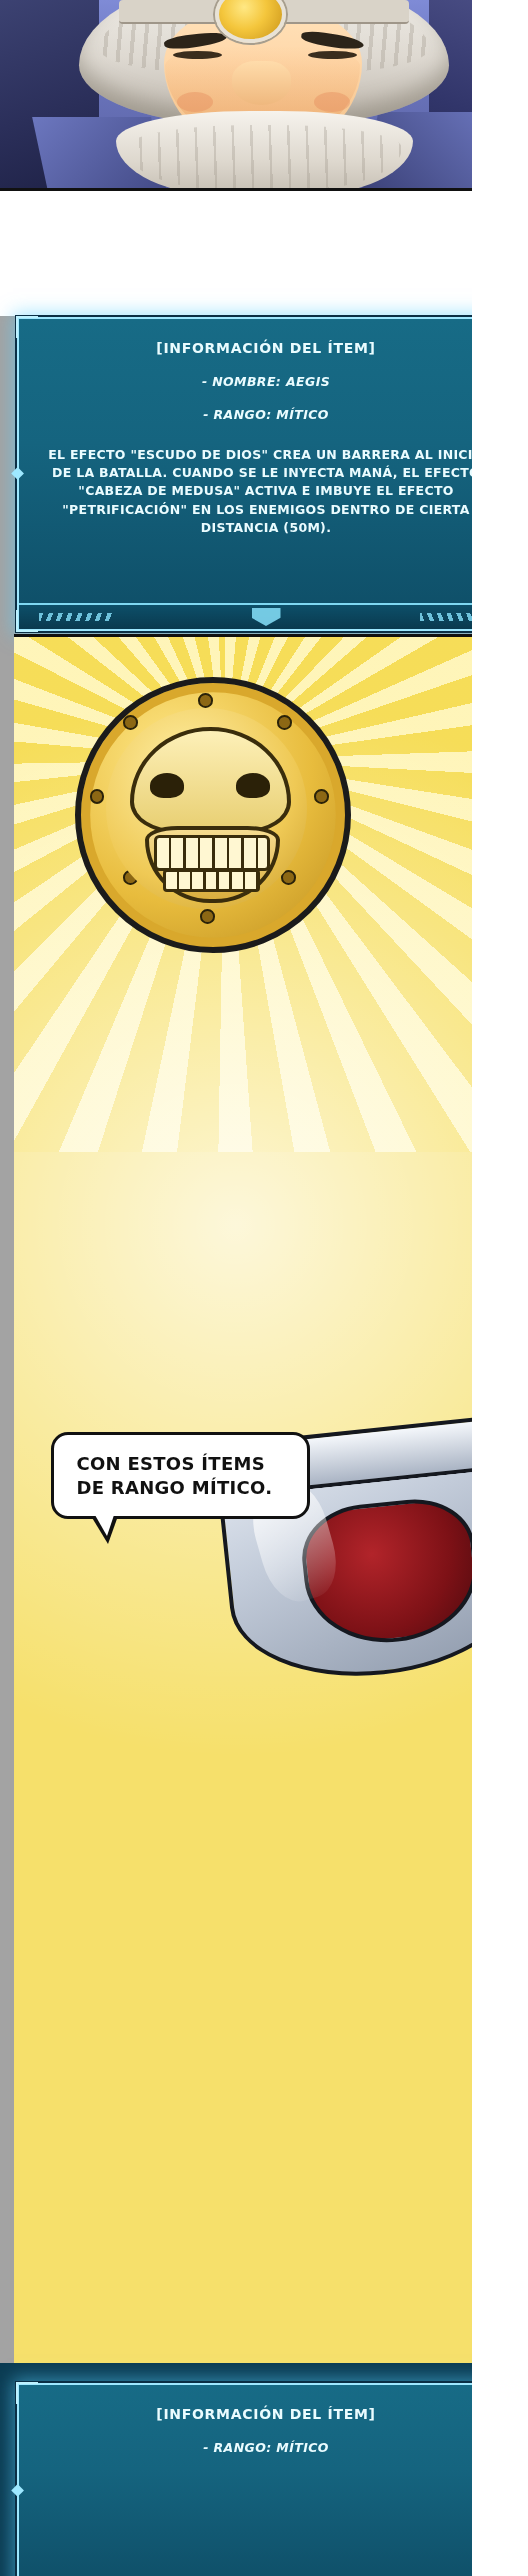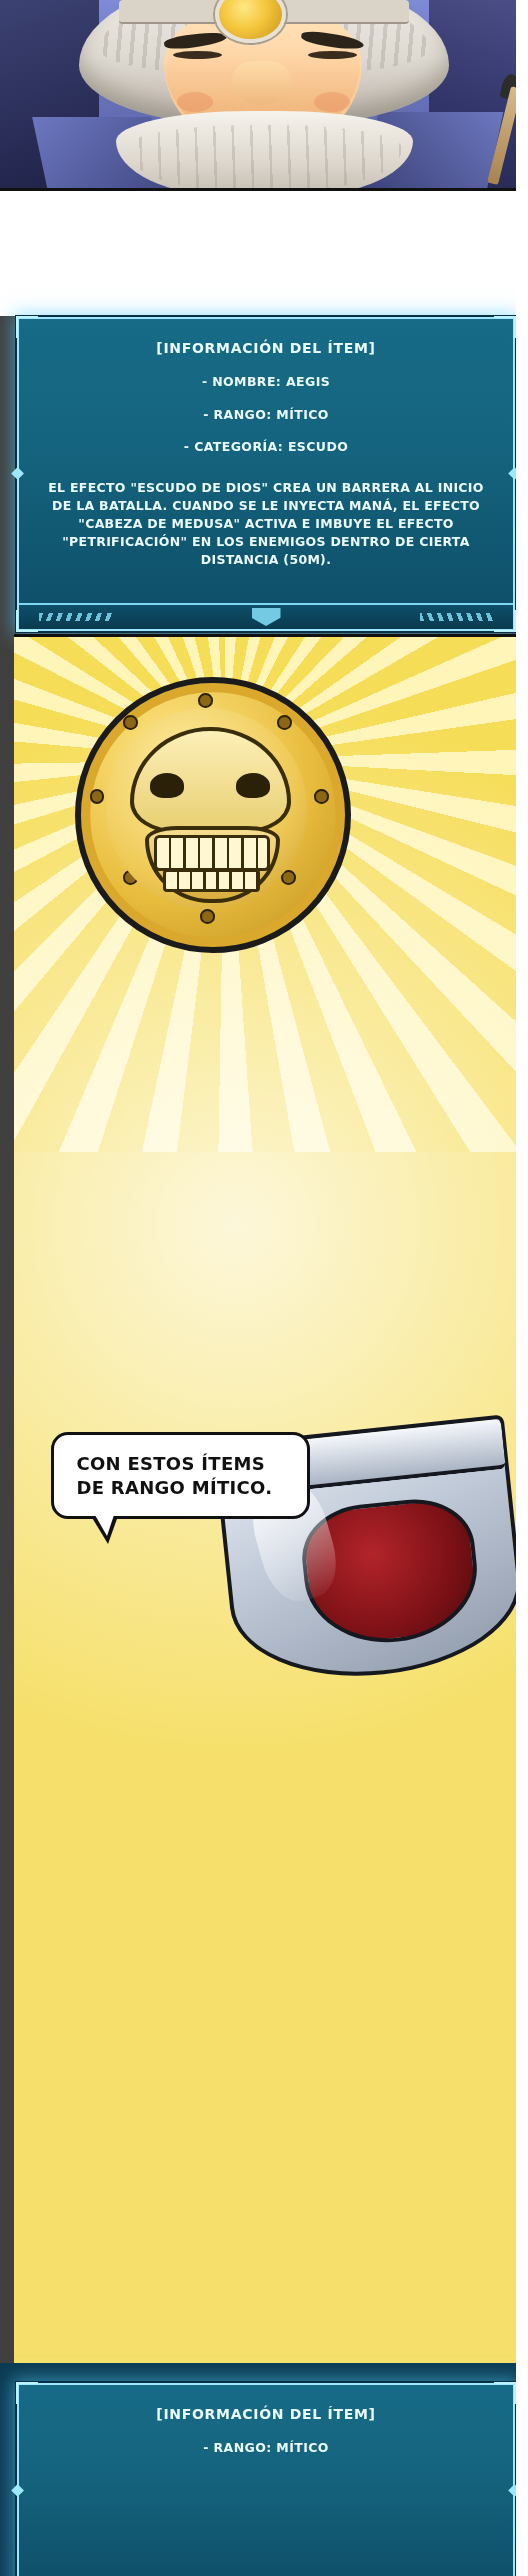--- a/index.html
+++ b/index.html
@@ -6,24 +6,24 @@
     margin: 0;
     padding: 0;
     background: #ffffff;
   }
   body {
     width: 528px;
     font-family: "DejaVu Sans", sans-serif;
   }
   .page {
     position: relative;
-    width: 516px;
+    width: 472px;
     height: 2576px;
     overflow: hidden;
-    background: #404040;
+    background: #a3a3a3;
   }
 
   
   .panel-art-top {
     position: absolute;
     left: 0; top: 0;
     width: 528px; height: 191px;
     overflow: hidden;
     background: #2a2f56;
   }
@@ -210,20 +210,21 @@
     margin: 4px 0 17px 0;
     text-transform: uppercase;
   }
   .iw-line {
     font-weight: bold;
     font-size: 12.5px;
     letter-spacing: 0.4px;
     margin: 14.5px 0;
     text-transform: uppercase;
     line-height: 1.45;
+    font-style: italic;
   }
   .iw-block {
     font-weight: bold;
     font-size: 12.5px;
     letter-spacing: 0.3px;
     line-height: 1.45;
     margin: 18.5px 0 0 0;
     text-transform: uppercase;
   }
   .iw-block.desc { margin-top: 22.4px; }
@@ -461,21 +462,20 @@
     <span class="corner tr"></span>
     <span class="corner bl"></span>
     <span class="corner br"></span>
     <span class="notch l"></span>
     <span class="notch r"></span>
 
     <div class="iw-inner">
       <div class="iw-title">[INFORMACIÓN DEL ÍTEM]</div>
       <div class="iw-line">- NOMBRE: AEGIS</div>
       <div class="iw-line">- RANGO: MÍTICO</div>
-      <div class="iw-line">- CATEGORÍA: ESCUDO</div>
       <div class="iw-block desc">EL EFECTO "ESCUDO DE DIOS" CREA UN BARRERA AL INICIO DE LA BATALLA. CUANDO SE LE INYECTA MANÁ, EL EFECTO "CABEZA DE MEDUSA" ACTIVA E IMBUYE EL EFECTO "PETRIFICACIÓN" EN LOS ENEMIGOS DENTRO DE CIERTA DISTANCIA (50M).</div>
     </div>
 
     <div class="iw-footer">
       <span class="bars"></span>
       <span class="crest"></span>
       <span class="bars right"></span>
     </div>
   </div>
 

